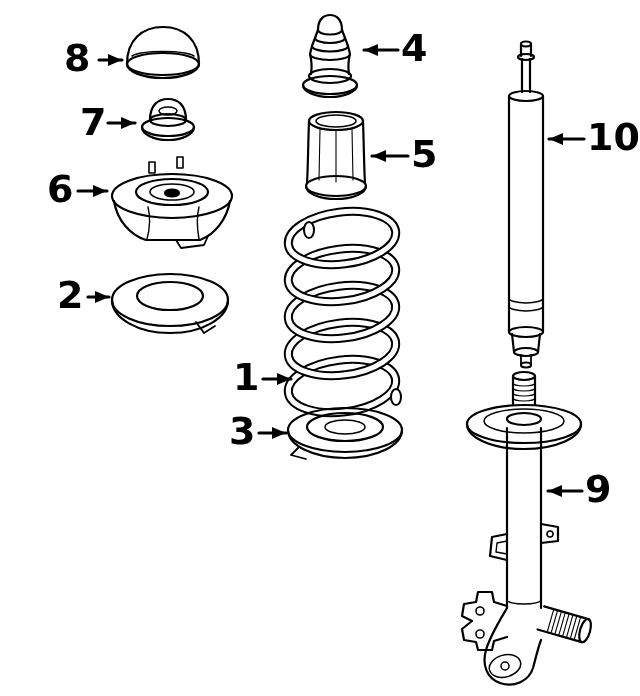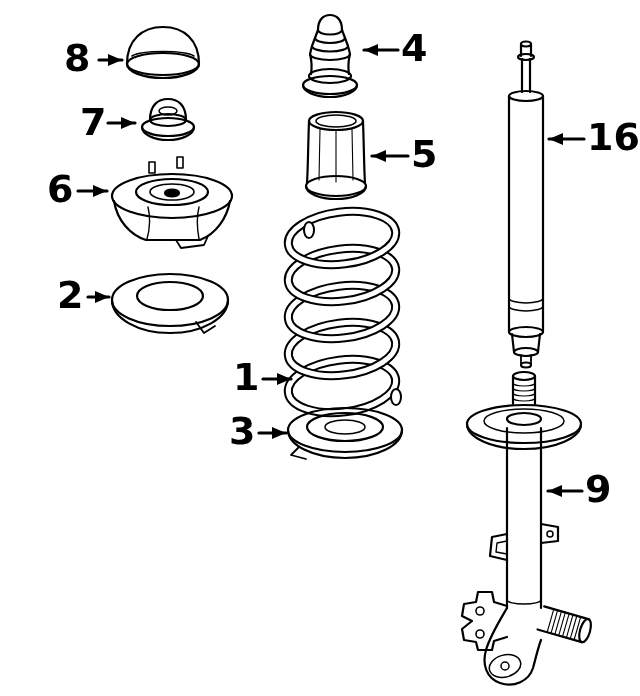--- a/index.html
+++ b/index.html
@@ -186,16 +186,16 @@
   </svg>
 
   <div class="co" style="left:64px;top:39px">8</div>
   <div class="co" style="left:80px;top:103px">7</div>
   <div class="co" style="left:47px;top:170px">6</div>
   <div class="co" style="left:57px;top:276px">2</div>
   <div class="co" style="left:401px;top:29px">4</div>
   <div class="co" style="left:411px;top:135px">5</div>
   <div class="co" style="left:233px;top:358px">1</div>
   <div class="co" style="left:229px;top:412px">3</div>
-  <div class="co" style="left:587px;top:118px">16</div>
+  <div class="co" style="left:587px;top:118px">10</div>
   <div class="co" style="left:585px;top:470px">9</div>
 
 </div>
 
 </body></html>

